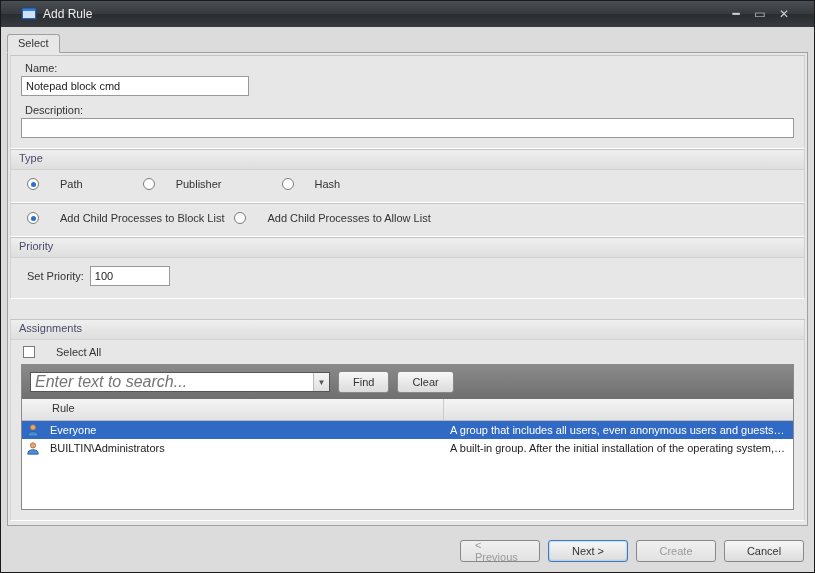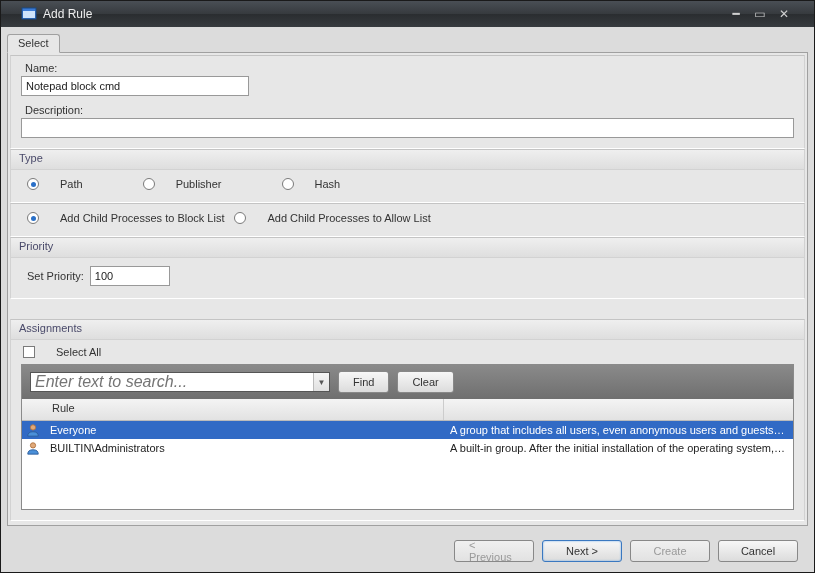--- a/index.html
+++ b/index.html
@@ -241,21 +241,21 @@
     background:#316ac5;color:#fff;justify-content:flex-end;
   }
   .td {
     padding:0 6px;white-space:nowrap;overflow:hidden;text-overflow:ellipsis;
   }
   .td.icon-col{width:22px;display:flex;align-items:center;justify-content:center;padding:0;}
   .td.name-col{width:400px;}
   .td.desc-col{flex:1;}
   .user-icon svg{width:14px;height:14px;}
   .footer {
-    padding: 8px 16px 10px;
+    padding: 8px 10px 10px;
     display:flex;
     justify-content:flex-end;
     gap:8px;
     background:#dcdcdc;
   }
   .footer .tool-btn{width:80px;justify-content:center;}
   .footer .tool-btn.disabled{color:#9a9a9a;background:linear-gradient(to bottom,#f0f0f0,#e2e2e2);cursor:default;}
   .footer .tool-btn.default{border:1px solid #3a78c0;box-shadow:0 0 2px #6aa6e8 inset;}
 </style>
 </head>

